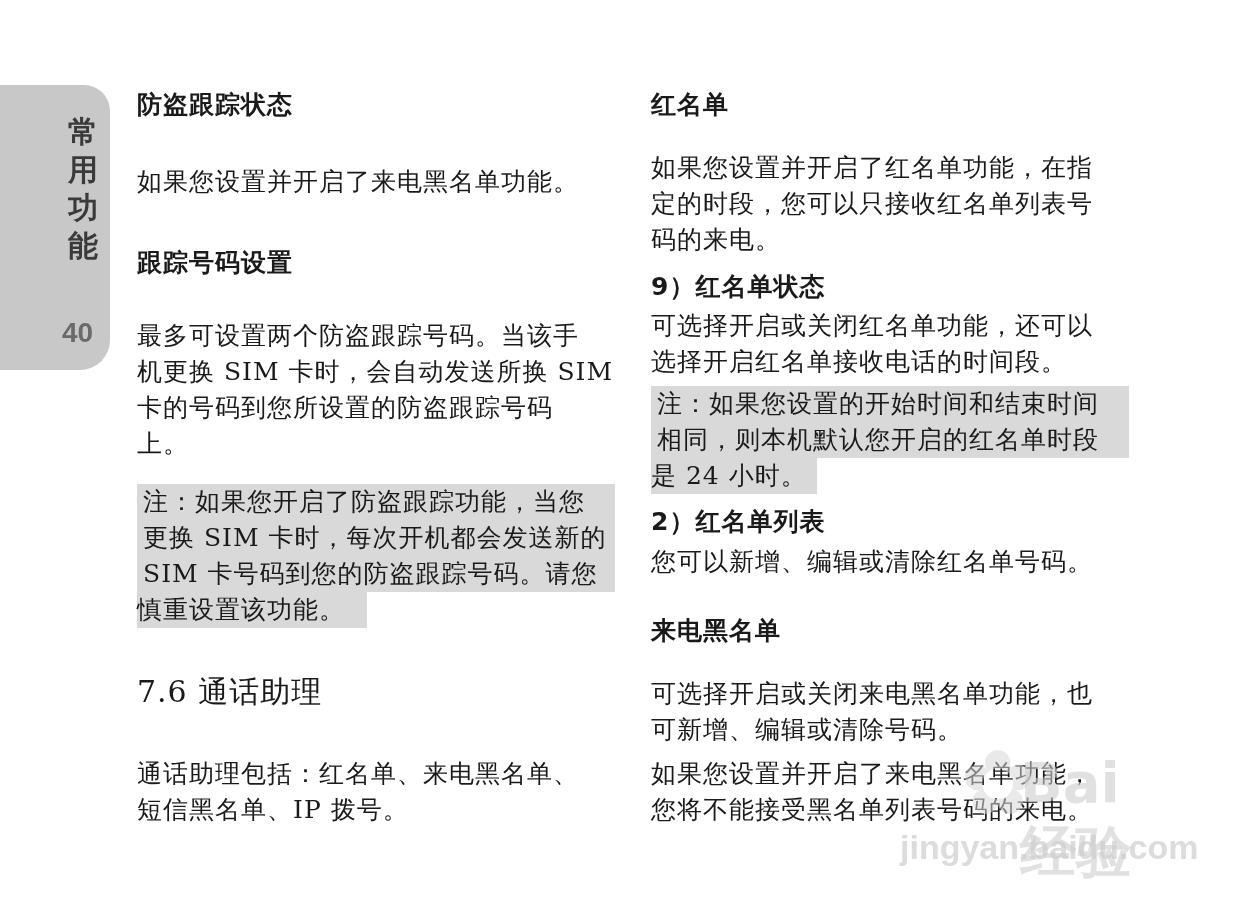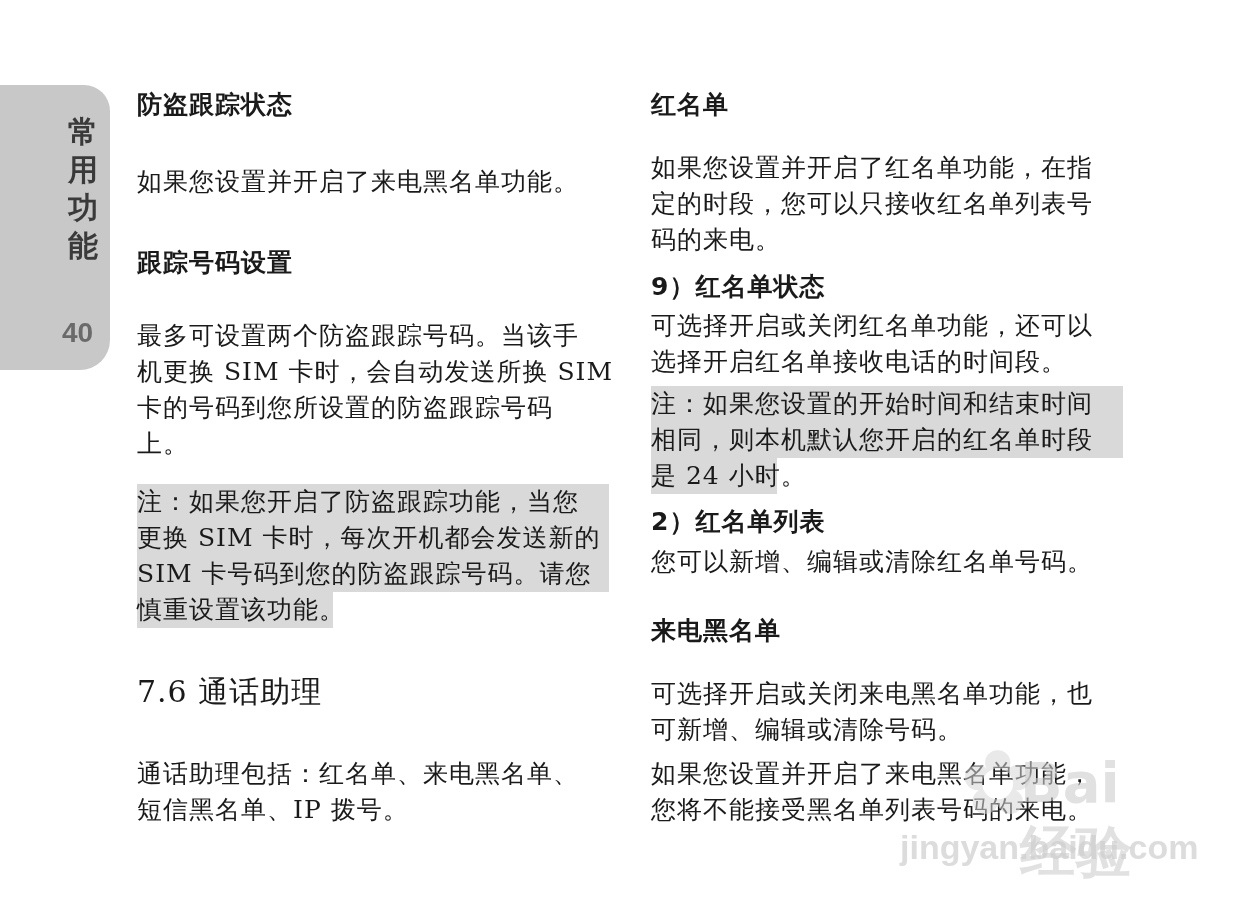--- a/index.html
+++ b/index.html
@@ -23,21 +23,21 @@
   }
   .col { position: absolute; top: 0; }
   .col.left { left: 137px; width: 475px; }
   .col.right { left: 651px; width: 475px; }
   .blk { position: absolute; left: 0; white-space: nowrap; }
   .h { font-family: "DejaVu Sans", sans-serif; font-size: 25px; font-weight: bold; letter-spacing: 1px; }
   .p { font-size: 25px; line-height: 36px; letter-spacing: 1px; }
   .p .line { display: block; }
   .note .line { display: block; }
   .note .line.hl { background: #d9d9d9; }
-  .note .line.hl.full { width: 472px; }
+  .note .line.hl.full { width: 472px; padding-left: 6px; }
   .h76 { font-family: "DejaVu Serif", serif; font-size: 30px; letter-spacing: 1px; }
   .watermark {
     position: absolute; left: 900px; top: 720px; width: 290px; height: 150px;
     color: rgba(200,200,200,0.55); font-family: "Liberation Sans", sans-serif; pointer-events: none;
   }
   .watermark .paw {
     position: absolute; left: 60px; top: 10px; font-size: 90px; color: rgba(215,215,215,0.55);
   }
   .watermark .jy {
     position: absolute; left: 120px; top: 30px; font-size: 56px; font-weight: bold; color: rgba(205,205,205,0.6);
@@ -70,21 +70,21 @@
   <div class="blk p" style="top:318px;">
     <span class="line">最多可设置两个防盗跟踪号码。当该手</span>
     <span class="line">机更换 SIM 卡时，会自动发送所换 SIM</span>
     <span class="line">卡的号码到您所设置的防盗跟踪号码</span>
     <span class="line">上。</span>
   </div>
   <div class="blk p note" style="top:484px;">
     <span class="line hl full">注：如果您开启了防盗跟踪功能，当您</span>
     <span class="line hl full">更换 SIM 卡时，每次开机都会发送新的</span>
     <span class="line hl full">SIM 卡号码到您的防盗跟踪号码。请您</span>
-    <span class="line hl" style="width:196px;">慎重设置该功能。</span>
+    <span class="line hl" style="width:230px;">慎重设置该功能。</span>
   </div>
 
   <div class="blk h76" style="top:672px;">7.6  通话助理</div>
   <div class="blk p" style="top:756px;">
     <span class="line">通话助理包括：红名单、来电黑名单、</span>
     <span class="line">短信黑名单、IP 拨号。</span>
   </div>
 </div>
 
 <div class="col right">
@@ -95,21 +95,21 @@
     <span class="line">码的来电。</span>
   </div>
   <div class="blk h" style="top:270px;">9）红名单状态</div>
   <div class="blk p" style="top:308px;">
     <span class="line">可选择开启或关闭红名单功能，还可以</span>
     <span class="line">选择开启红名单接收电话的时间段。</span>
   </div>
   <div class="blk p note" style="top:386px;">
     <span class="line hl full">注：如果您设置的开始时间和结束时间</span>
     <span class="line hl full">相同，则本机默认您开启的红名单时段</span>
-    <span class="line hl" style="width:126px;">是 24 小时。</span>
+    <span class="line hl" style="width:166px;">是 24 小时。</span>
   </div>
   <div class="blk h" style="top:505px;">2）红名单列表</div>
   <div class="blk p" style="top:544px;">您可以新增、编辑或清除红名单号码。</div>
 
   <div class="blk h" style="top:614px;">来电黑名单</div>
   <div class="blk p" style="top:676px;">
     <span class="line">可选择开启或关闭来电黑名单功能，也</span>
     <span class="line">可新增、编辑或清除号码。</span>
   </div>
   <div class="blk p" style="top:756px;">

